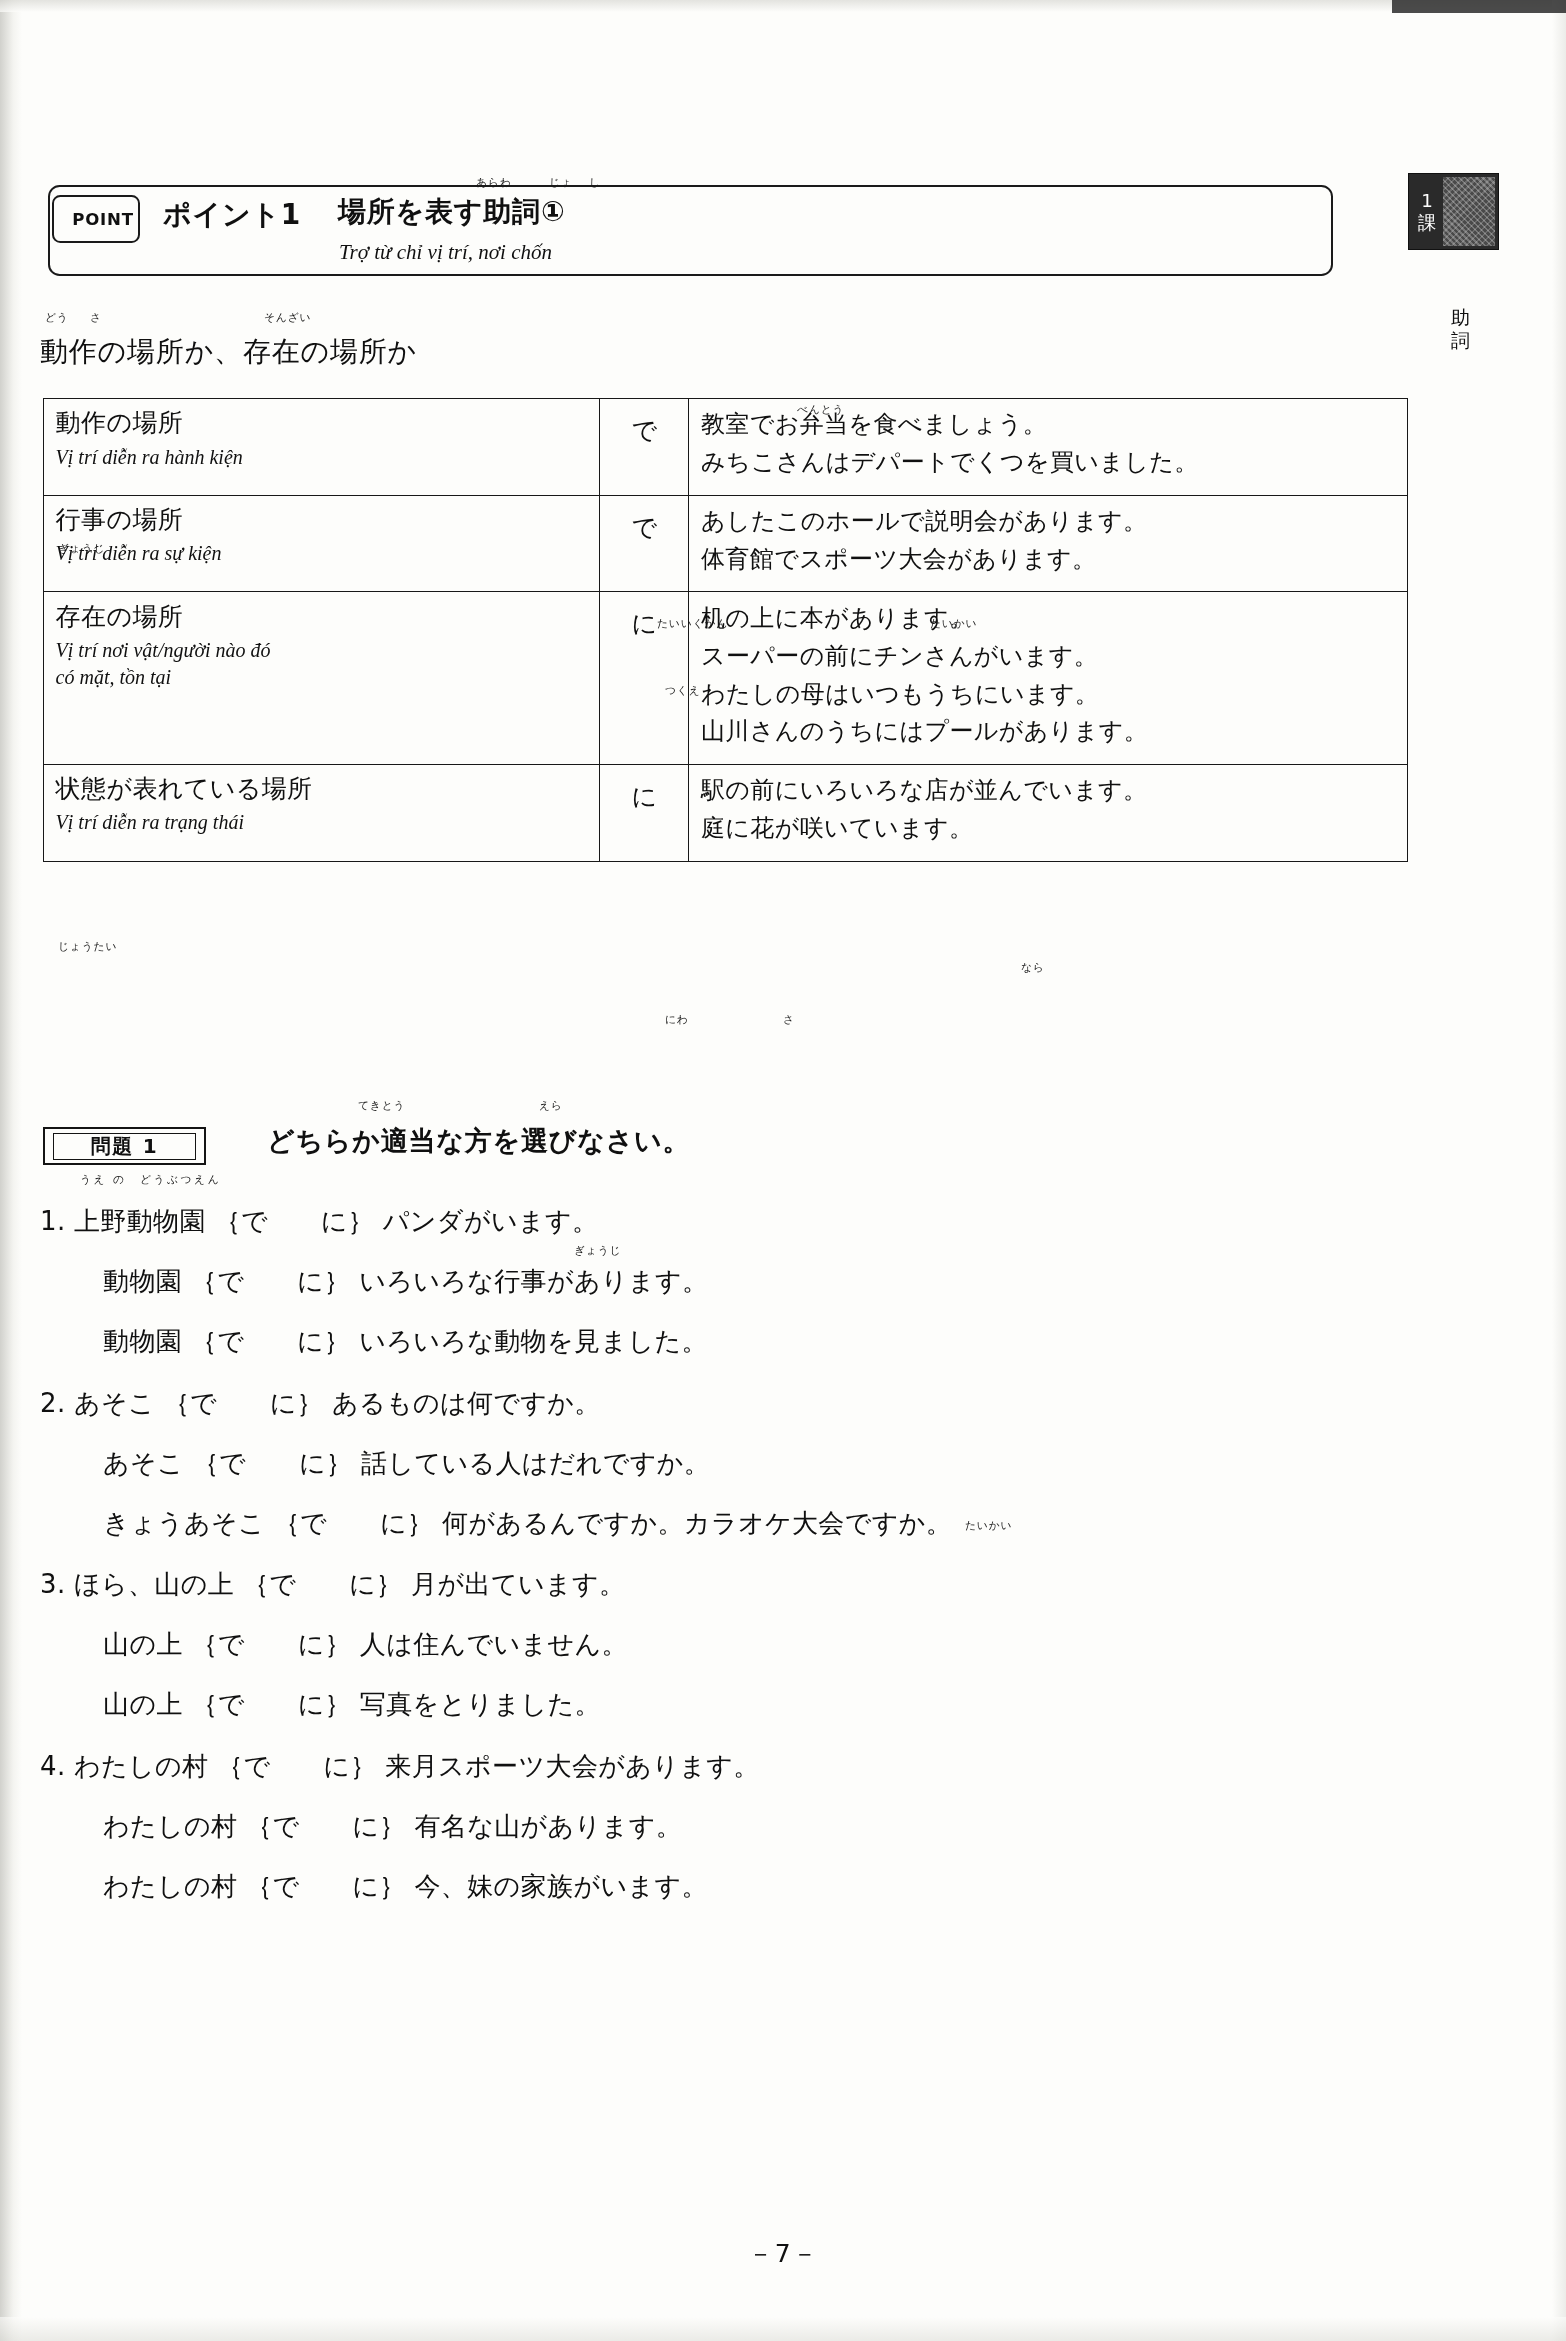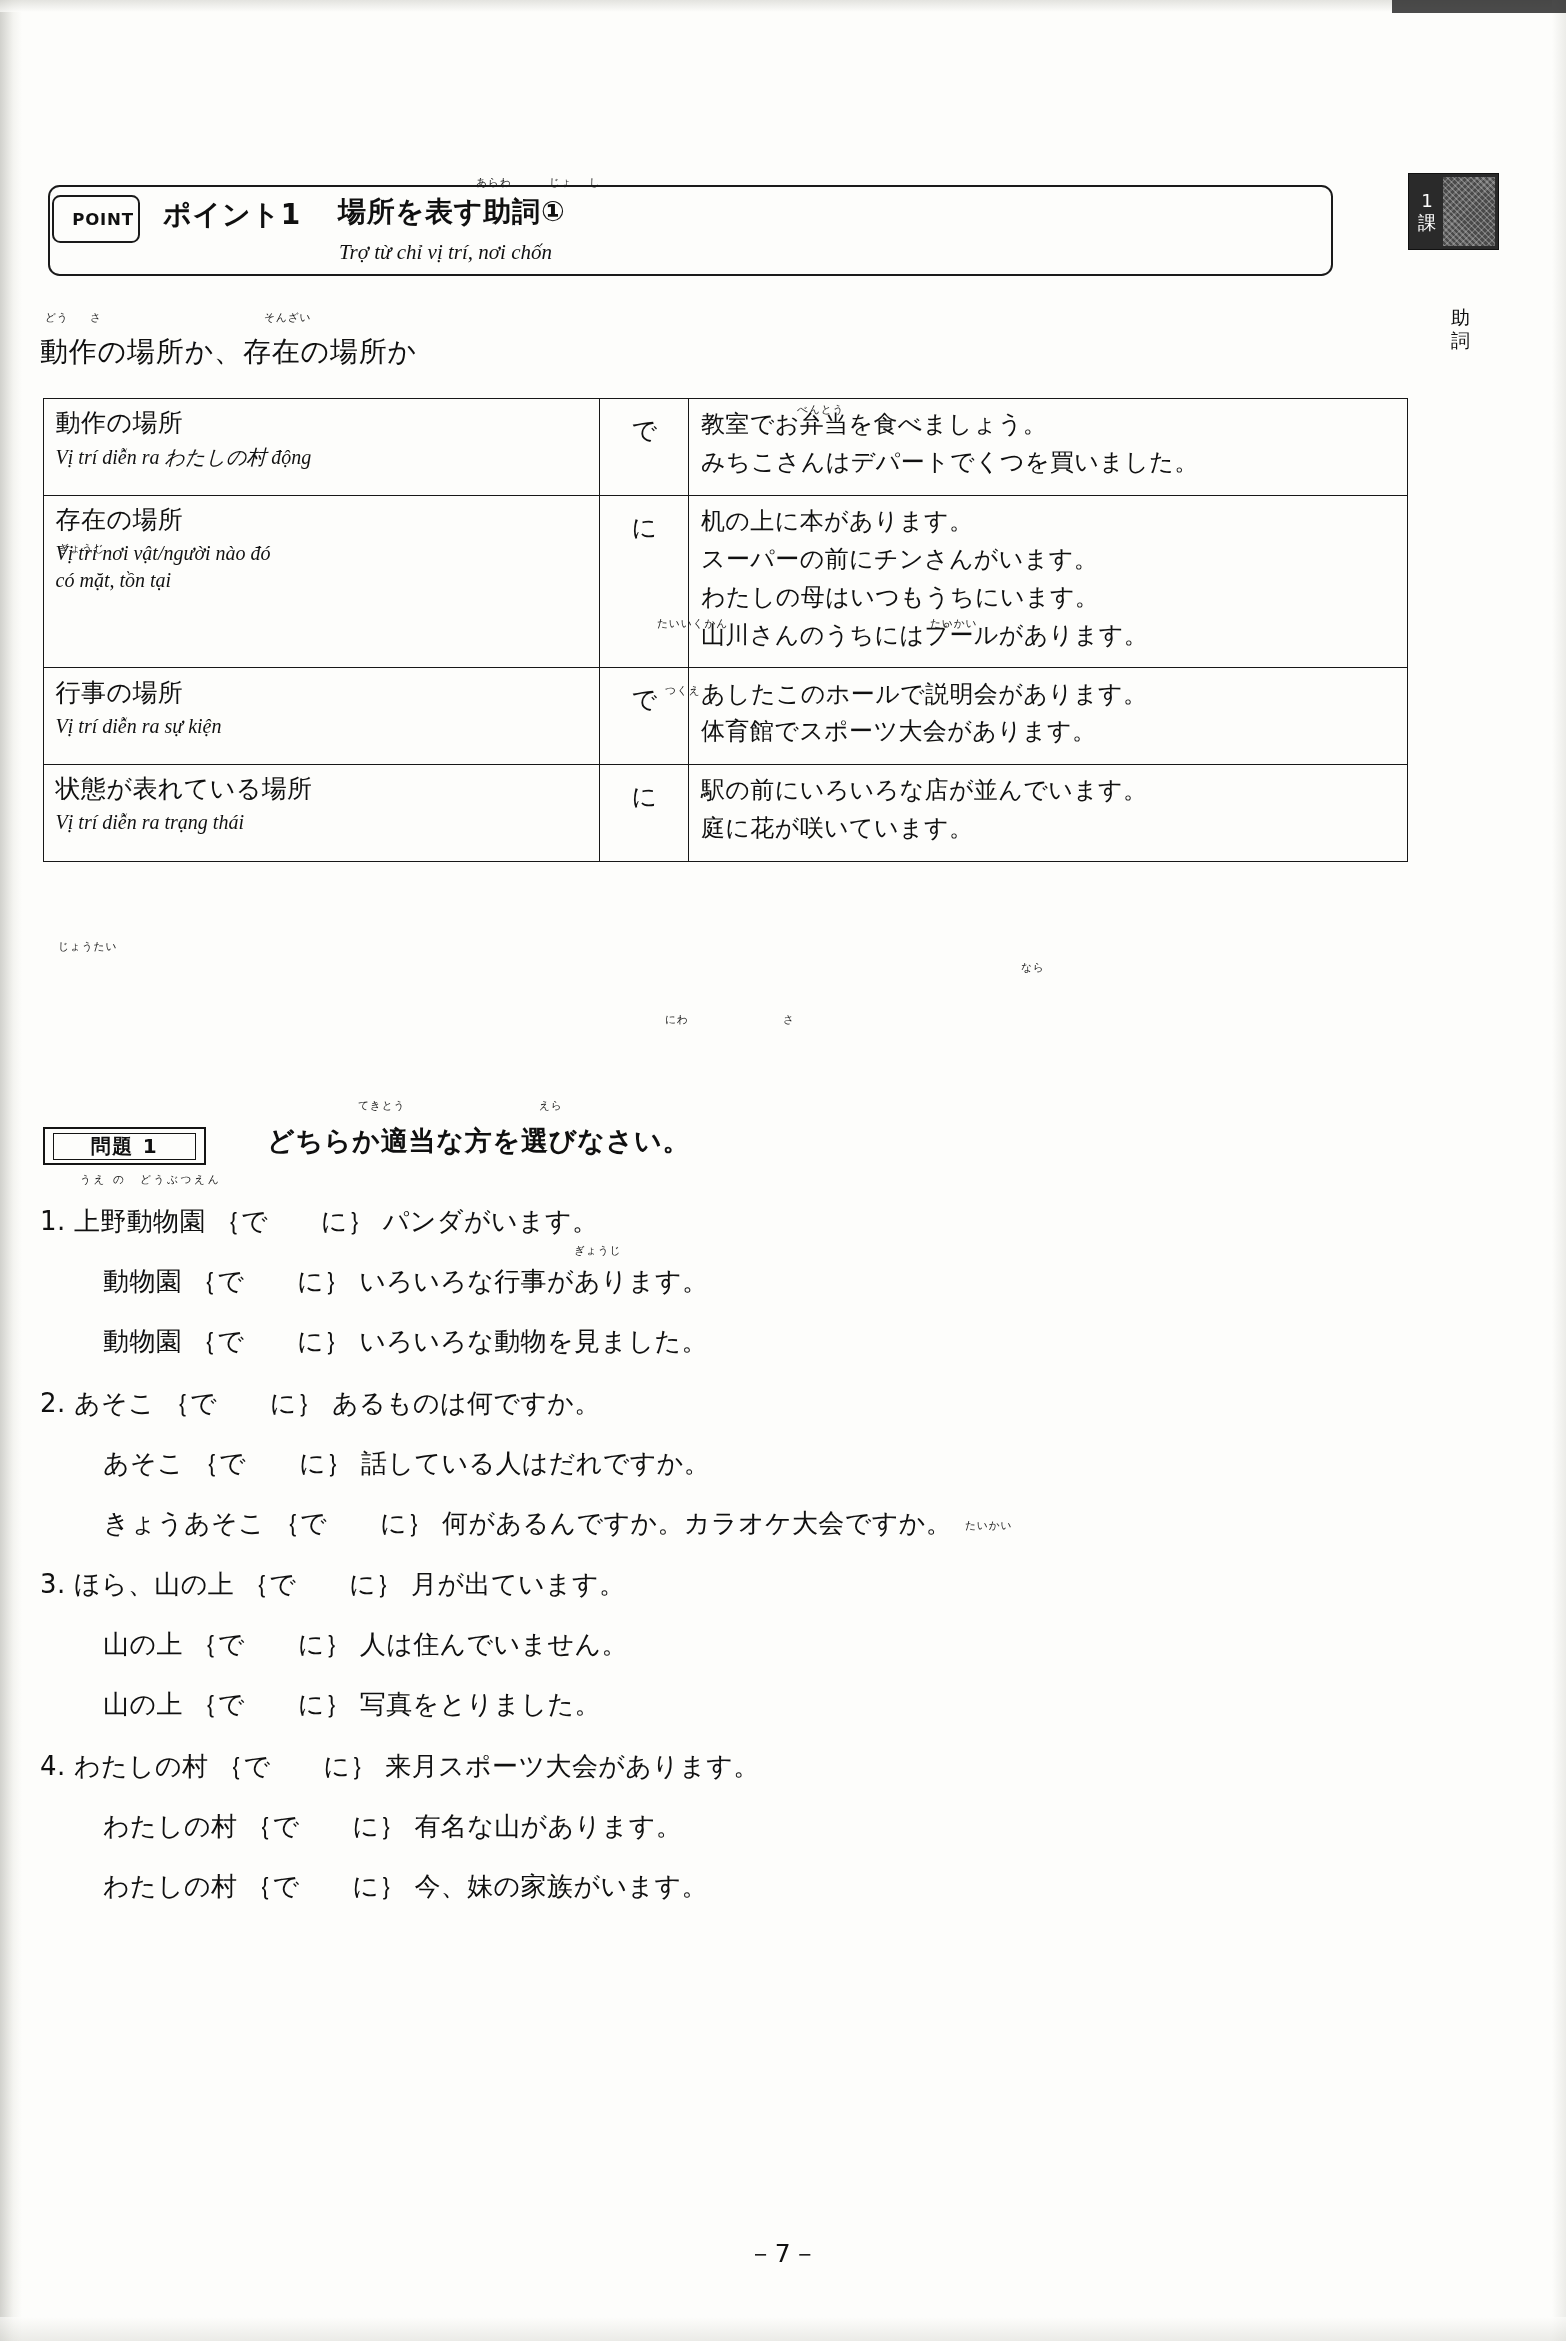--- a/index.html
+++ b/index.html
@@ -308,57 +308,57 @@
   <div class="section-heading jp">動作の場所か、存在の場所か</div>
   <div class="furi" style="left:45px; top:311px;">どう</div>
   <div class="furi" style="left:90px; top:311px;">さ</div>
   <div class="furi" style="left:264px; top:311px;">そんざい</div>
 
   <table class="grammar-table">
     <tbody>
       <tr>
         <td class="col-cat">
           <div class="cat-jp">動作の場所</div>
-          <div class="cat-vn">Vị trí diễn ra わたしの村 động</div>
+          <div class="cat-vn">Vị trí diễn ra hành kiện</div>
         </td>
         <td class="col-par">
           <div class="particle">で</div>
         </td>
         <td class="col-ex">
           <div class="ex-line">教室でお弁当を食べましょう。</div>
           <div class="ex-line">みちこさんはデパートでくつを買いました。</div>
+        </td>
+      </tr>
+      <tr>
+        <td class="col-cat">
+          <div class="cat-jp">行事の場所</div>
+          <div class="cat-vn">Vị trí diễn ra sự kiện</div>
+        </td>
+        <td class="col-par">
+          <div class="particle">で</div>
+        </td>
+        <td class="col-ex">
+          <div class="ex-line">あしたこのホールで説明会があります。</div>
+          <div class="ex-line">体育館でスポーツ大会があります。</div>
         </td>
       </tr>
       <tr>
         <td class="col-cat">
           <div class="cat-jp">存在の場所</div>
           <div class="cat-vn" style="white-space:pre-line;">Vị trí nơi vật/người nào đó
 có mặt, tồn tại</div>
         </td>
         <td class="col-par">
           <div class="particle">に</div>
         </td>
         <td class="col-ex">
           <div class="ex-line">机の上に本があります。</div>
           <div class="ex-line">スーパーの前にチンさんがいます。</div>
           <div class="ex-line">わたしの母はいつもうちにいます。</div>
           <div class="ex-line">山川さんのうちにはプールがあります。</div>
-        </td>
-      </tr>
-      <tr>
-        <td class="col-cat">
-          <div class="cat-jp">行事の場所</div>
-          <div class="cat-vn">Vị trí diễn ra sự kiện</div>
-        </td>
-        <td class="col-par">
-          <div class="particle">で</div>
-        </td>
-        <td class="col-ex">
-          <div class="ex-line">あしたこのホールで説明会があります。</div>
-          <div class="ex-line">体育館でスポーツ大会があります。</div>
         </td>
       </tr>
       <tr>
         <td class="col-cat">
           <div class="cat-jp">状態が表れている場所</div>
           <div class="cat-vn">Vị trí diễn ra trạng thái</div>
         </td>
         <td class="col-par">
           <div class="particle">に</div>
         </td>

